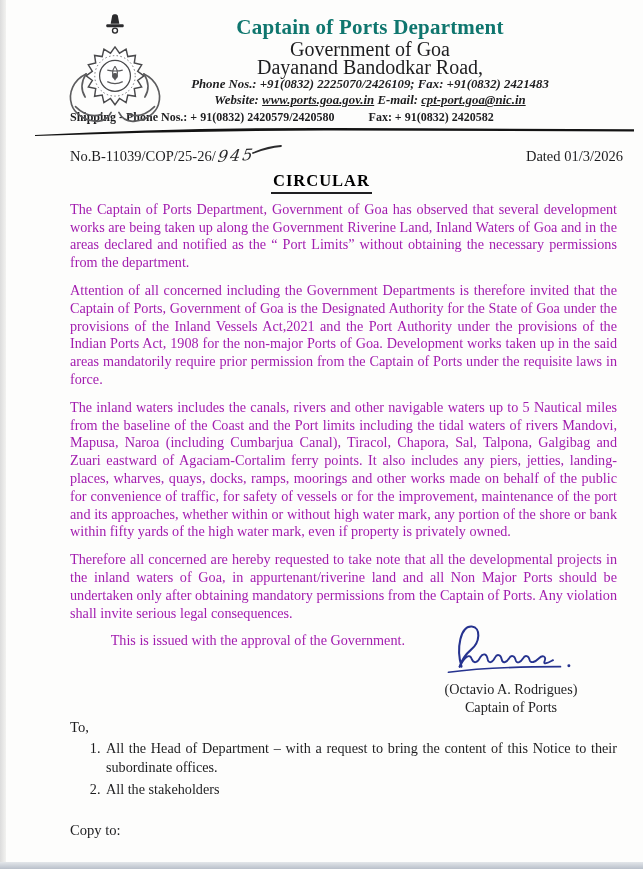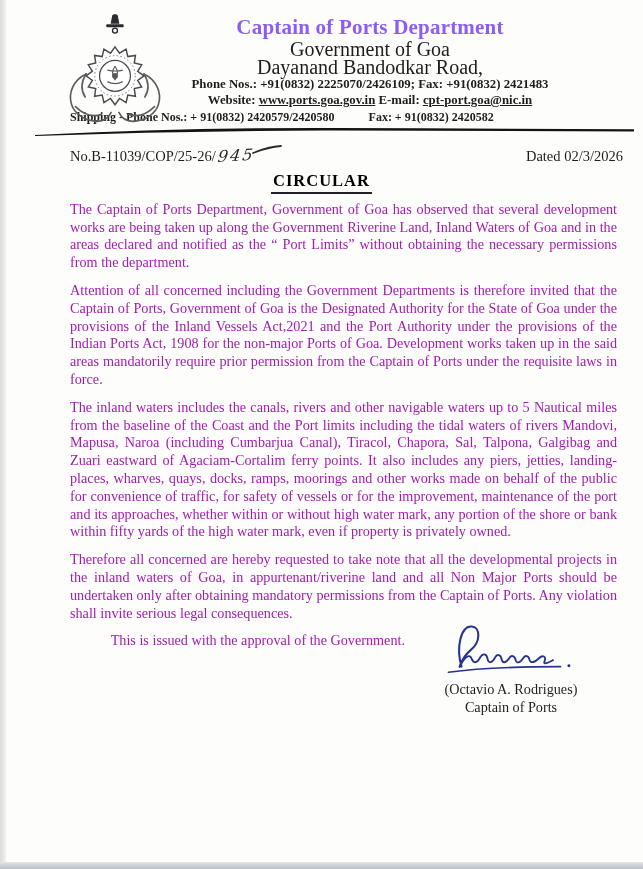--- a/index.html
+++ b/index.html
@@ -19,23 +19,23 @@
   }
   .scan-bottom-edge{
     position:absolute;left:0;right:0;bottom:0;height:7px;
     background:linear-gradient(to bottom,#e3e6ea,#b9c0ca);
   }
 
   
   .letterhead{position:relative;padding-top:14px;}
   .emblem{position:absolute;left:62px;top:12px;}
   .head-center{margin-left:120px;width:500px;text-align:center;}
-  .dept-title{font-size:21px;font-weight:bold;line-height:26px;letter-spacing:.2px;color:#8b5cf6;}
+  .dept-title{font-size:21px;font-weight:bold;line-height:26px;letter-spacing:.2px;color:#0f766e;}
   .gov-line,.addr-line{font-size:20px;line-height:18px;}
-  .contact-line{font-size:12.8px;line-height:16px;font-weight:bold;}
+  .contact-line{font-size:12.8px;line-height:16px;font-weight:bold;font-style:italic;}
   .shipping-line{
     margin-left:70px;margin-top:1px;
     font-size:12px;line-height:16px;font-weight:bold;
   }
   .shipping-line .gap{display:inline-block;width:34px;}
   .doc-link{text-decoration:underline;}
   .head-rule{display:block;margin:1px 4px 0 34px;}
 
   
   .ref-row{
@@ -132,21 +132,21 @@
       <path d="M1,9 Q150,1.5 300,2 Q455,2.5 600,3.2 L600,5.6 Q455,4.8 300,4.6 Q150,4.4 1,10 Z" fill="#141414"></path>
     </svg>
   </div>
 
   <div class="ref-row">
     <span>
       <span>No.B-11039/COP/25-26/</span><span class="handwritten">945</span><svg class="hand-tail" width="30" height="12" viewBox="0 0 30 12">
           <path d="M1,10 Q16,4 29,3" stroke="#2a2a2c" stroke-width="1.8" fill="none" stroke-linecap="round"></path>
         </svg>
     </span>
-    <span>Dated 02/3/2026</span>
+    <span>Dated 01/3/2026</span>
   </div>
 
   <div class="circular-wrap">
     <span class="circular-title">CIRCULAR</span>
   </div>
 
   <div class="body-text">
     <p>The Captain of Ports Department, Government of Goa has observed that several development works are being taken up along the Government Riverine Land, Inland Waters of Goa and in the areas declared and notified as the “ Port Limits” without obtaining the necessary permissions from the department.</p>
     <p>Attention of all concerned including the Government Departments is therefore invited that the Captain of Ports, Government of Goa is the Designated Authority for the State of Goa under the provisions of the Inland Vessels Act,2021 and the Port Authority under the provisions of the Indian Ports Act, 1908 for the non-major Ports of Goa. Development works taken up in the said areas mandatorily require prior permission from the Captain of Ports under the requisite laws in force.</p>
     <p>The inland waters includes the canals, rivers and other navigable waters up to 5 Nautical miles from the baseline of the Coast and the Port limits including the tidal waters of rivers Mandovi, Mapusa, Naroa (including Cumbarjua Canal), Tiracol, Chapora, Sal, Talpona, Galgibag and Zuari eastward of Agaciam-Cortalim ferry points. It also includes any piers, jetties, landing-places, wharves, quays, docks, ramps, moorings and other works made on behalf of the public for convenience of traffic, for safety of vessels or for the improvement, maintenance of the port and its approaches, whether within or without high water mark, any portion of the shore or bank within fifty yards of the high water mark, even if property is privately owned.</p>
@@ -163,15 +163,23 @@
             <path stroke-width="1.8" d="M8,56 C45,51 95,50 128,50"></path>
             <circle cx="137" cy="49" r="1.6" fill="#26338f" stroke="none"></circle>
           </g>
         </svg>
         <div class="sig-name">(Octavio A. Rodrigues)</div>
         <div class="sig-designation">Captain of Ports</div>
       </div>
     </div>
   </div>
 
+  <div class="to-block">
+    <div class="to-label">To,</div>
+    <ol class="to-list">
+      <li>All the Head of Department – with a request to bring the content of this Notice to their subordinate offices.</li>
+      <li>All the stakeholders</li>
+    </ol>
+    <div class="copy-to">Copy to:</div>
+  </div>
 
   <div class="scan-bottom-edge"></div>
 </div>
 
 </body></html>

